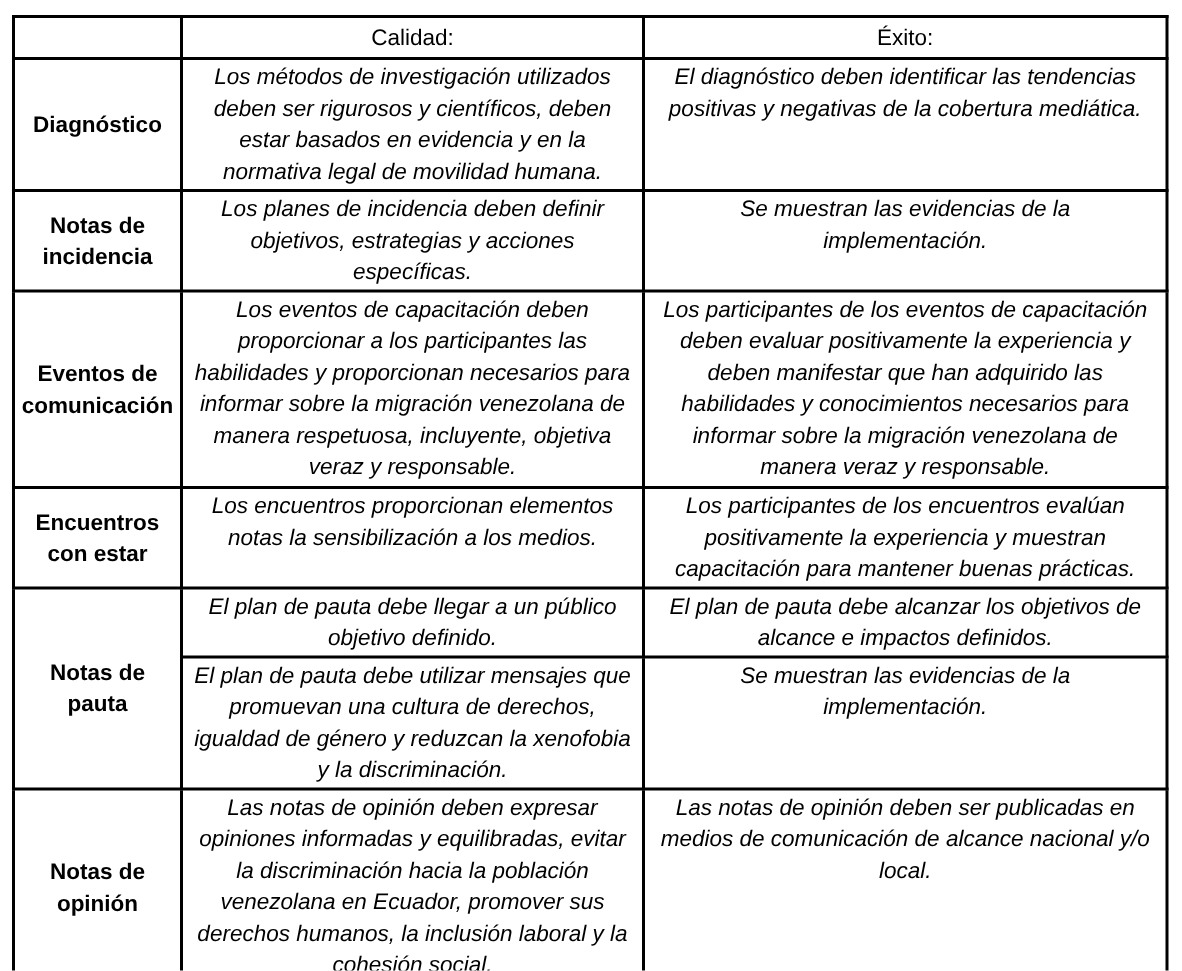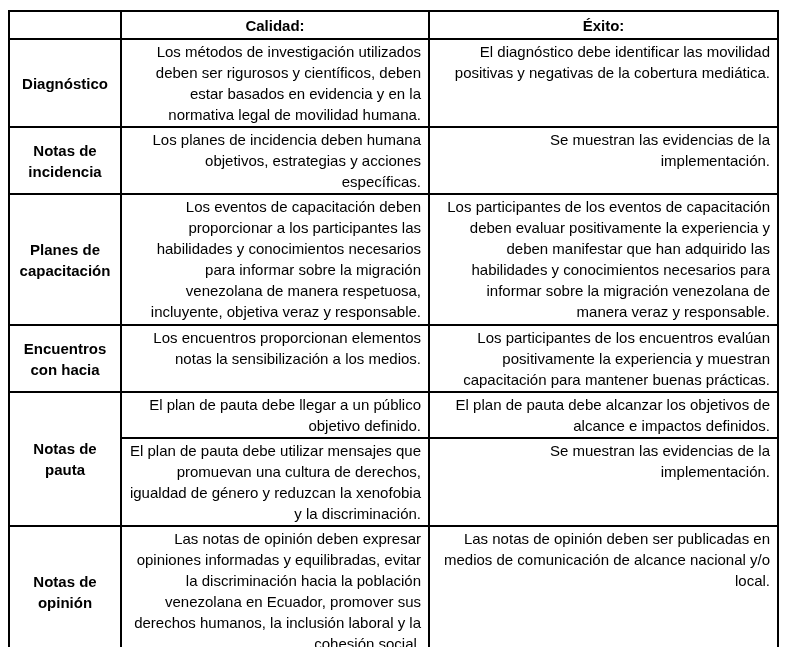--- a/index.html
+++ b/index.html
@@ -31,31 +31,32 @@
   .eval-table th,
   .eval-table td {
     border: 2px solid #000000;
     padding: 1px 7px;
     background: #ffffff;
     word-wrap: break-word;
   }
   .eval-table thead th {
     text-align: center;
     vertical-align: middle;
-    font-weight: bold;
+    font-weight: normal;
   }
   .eval-table tbody th.rowlabel {
     font-weight: bold;
     text-align: center;
     vertical-align: middle;
     padding: 1px 4px;
   }
   .eval-table td {
-    text-align: right;
+    text-align: center;
     vertical-align: top;
+    font-style: italic;
   }
   tr.rh-header  { height: 28px; }
   tr.rh-diag    { height: 83px; }
   tr.rh-planes  { height: 64px; }
   tr.rh-eventos { height: 131px; }
   tr.rh-encuentros { height: 64px; }
   tr.rh-pauta1  { height: 43px; }
   tr.rh-pauta2  { height: 83px; }
   tr.rh-notas   { height: 131px; }
 </style>
@@ -73,34 +74,34 @@
       <tr class="rh-header">
         <th></th>
         <th>Calidad:</th>
         <th>Éxito:</th>
       </tr>
     </thead>
     <tbody>
       <tr class="rh-diag">
         <th class="rowlabel">Diagnóstico</th>
         <td>Los métodos de investigación utilizados deben ser rigurosos y científicos, deben estar basados en evidencia y en la normativa legal de movilidad humana.</td>
-        <td>El diagnóstico debe identificar las movilidad positivas y negativas de la cobertura mediática.</td>
+        <td>El diagnóstico deben identificar las tendencias positivas y negativas de la cobertura mediática.</td>
       </tr>
       <tr class="rh-planes">
         <th class="rowlabel">Notas de incidencia</th>
-        <td>Los planes de incidencia deben humana objetivos, estrategias y acciones específicas.</td>
+        <td>Los planes de incidencia deben definir objetivos, estrategias y acciones específicas.</td>
         <td>Se muestran las evidencias de la implementación.</td>
       </tr>
       <tr class="rh-eventos">
-        <th class="rowlabel">Planes de capacitación</th>
-        <td>Los eventos de capacitación deben proporcionar a los participantes las habilidades y conocimientos necesarios para informar sobre la migración venezolana de manera respetuosa, incluyente, objetiva veraz y responsable.</td>
+        <th class="rowlabel">Eventos de comunicación</th>
+        <td>Los eventos de capacitación deben proporcionar a los participantes las habilidades y proporcionan necesarios para informar sobre la migración venezolana de manera respetuosa, incluyente, objetiva veraz y responsable.</td>
         <td>Los participantes de los eventos de capacitación deben evaluar positivamente la experiencia y deben manifestar que han adquirido las habilidades y conocimientos necesarios para informar sobre la migración venezolana de manera veraz y responsable.</td>
       </tr>
       <tr class="rh-encuentros">
-        <th class="rowlabel">Encuentros con hacia</th>
+        <th class="rowlabel">Encuentros con estar</th>
         <td>Los encuentros proporcionan elementos notas la sensibilización a los medios.</td>
         <td>Los participantes de los encuentros evalúan positivamente la experiencia y muestran capacitación para mantener buenas prácticas.</td>
       </tr>
       <tr class="rh-pauta1">
         <th class="rowlabel" rowspan="2">Notas de pauta</th>
         <td>El plan de pauta debe llegar a un público objetivo definido.</td>
         <td>El plan de pauta debe alcanzar los objetivos de alcance e impactos definidos.</td>
       </tr>
       <tr class="rh-pauta2">
         <td>El plan de pauta debe utilizar mensajes que promuevan una cultura de derechos, igualdad de género y reduzcan la xenofobia y la discriminación.</td>

